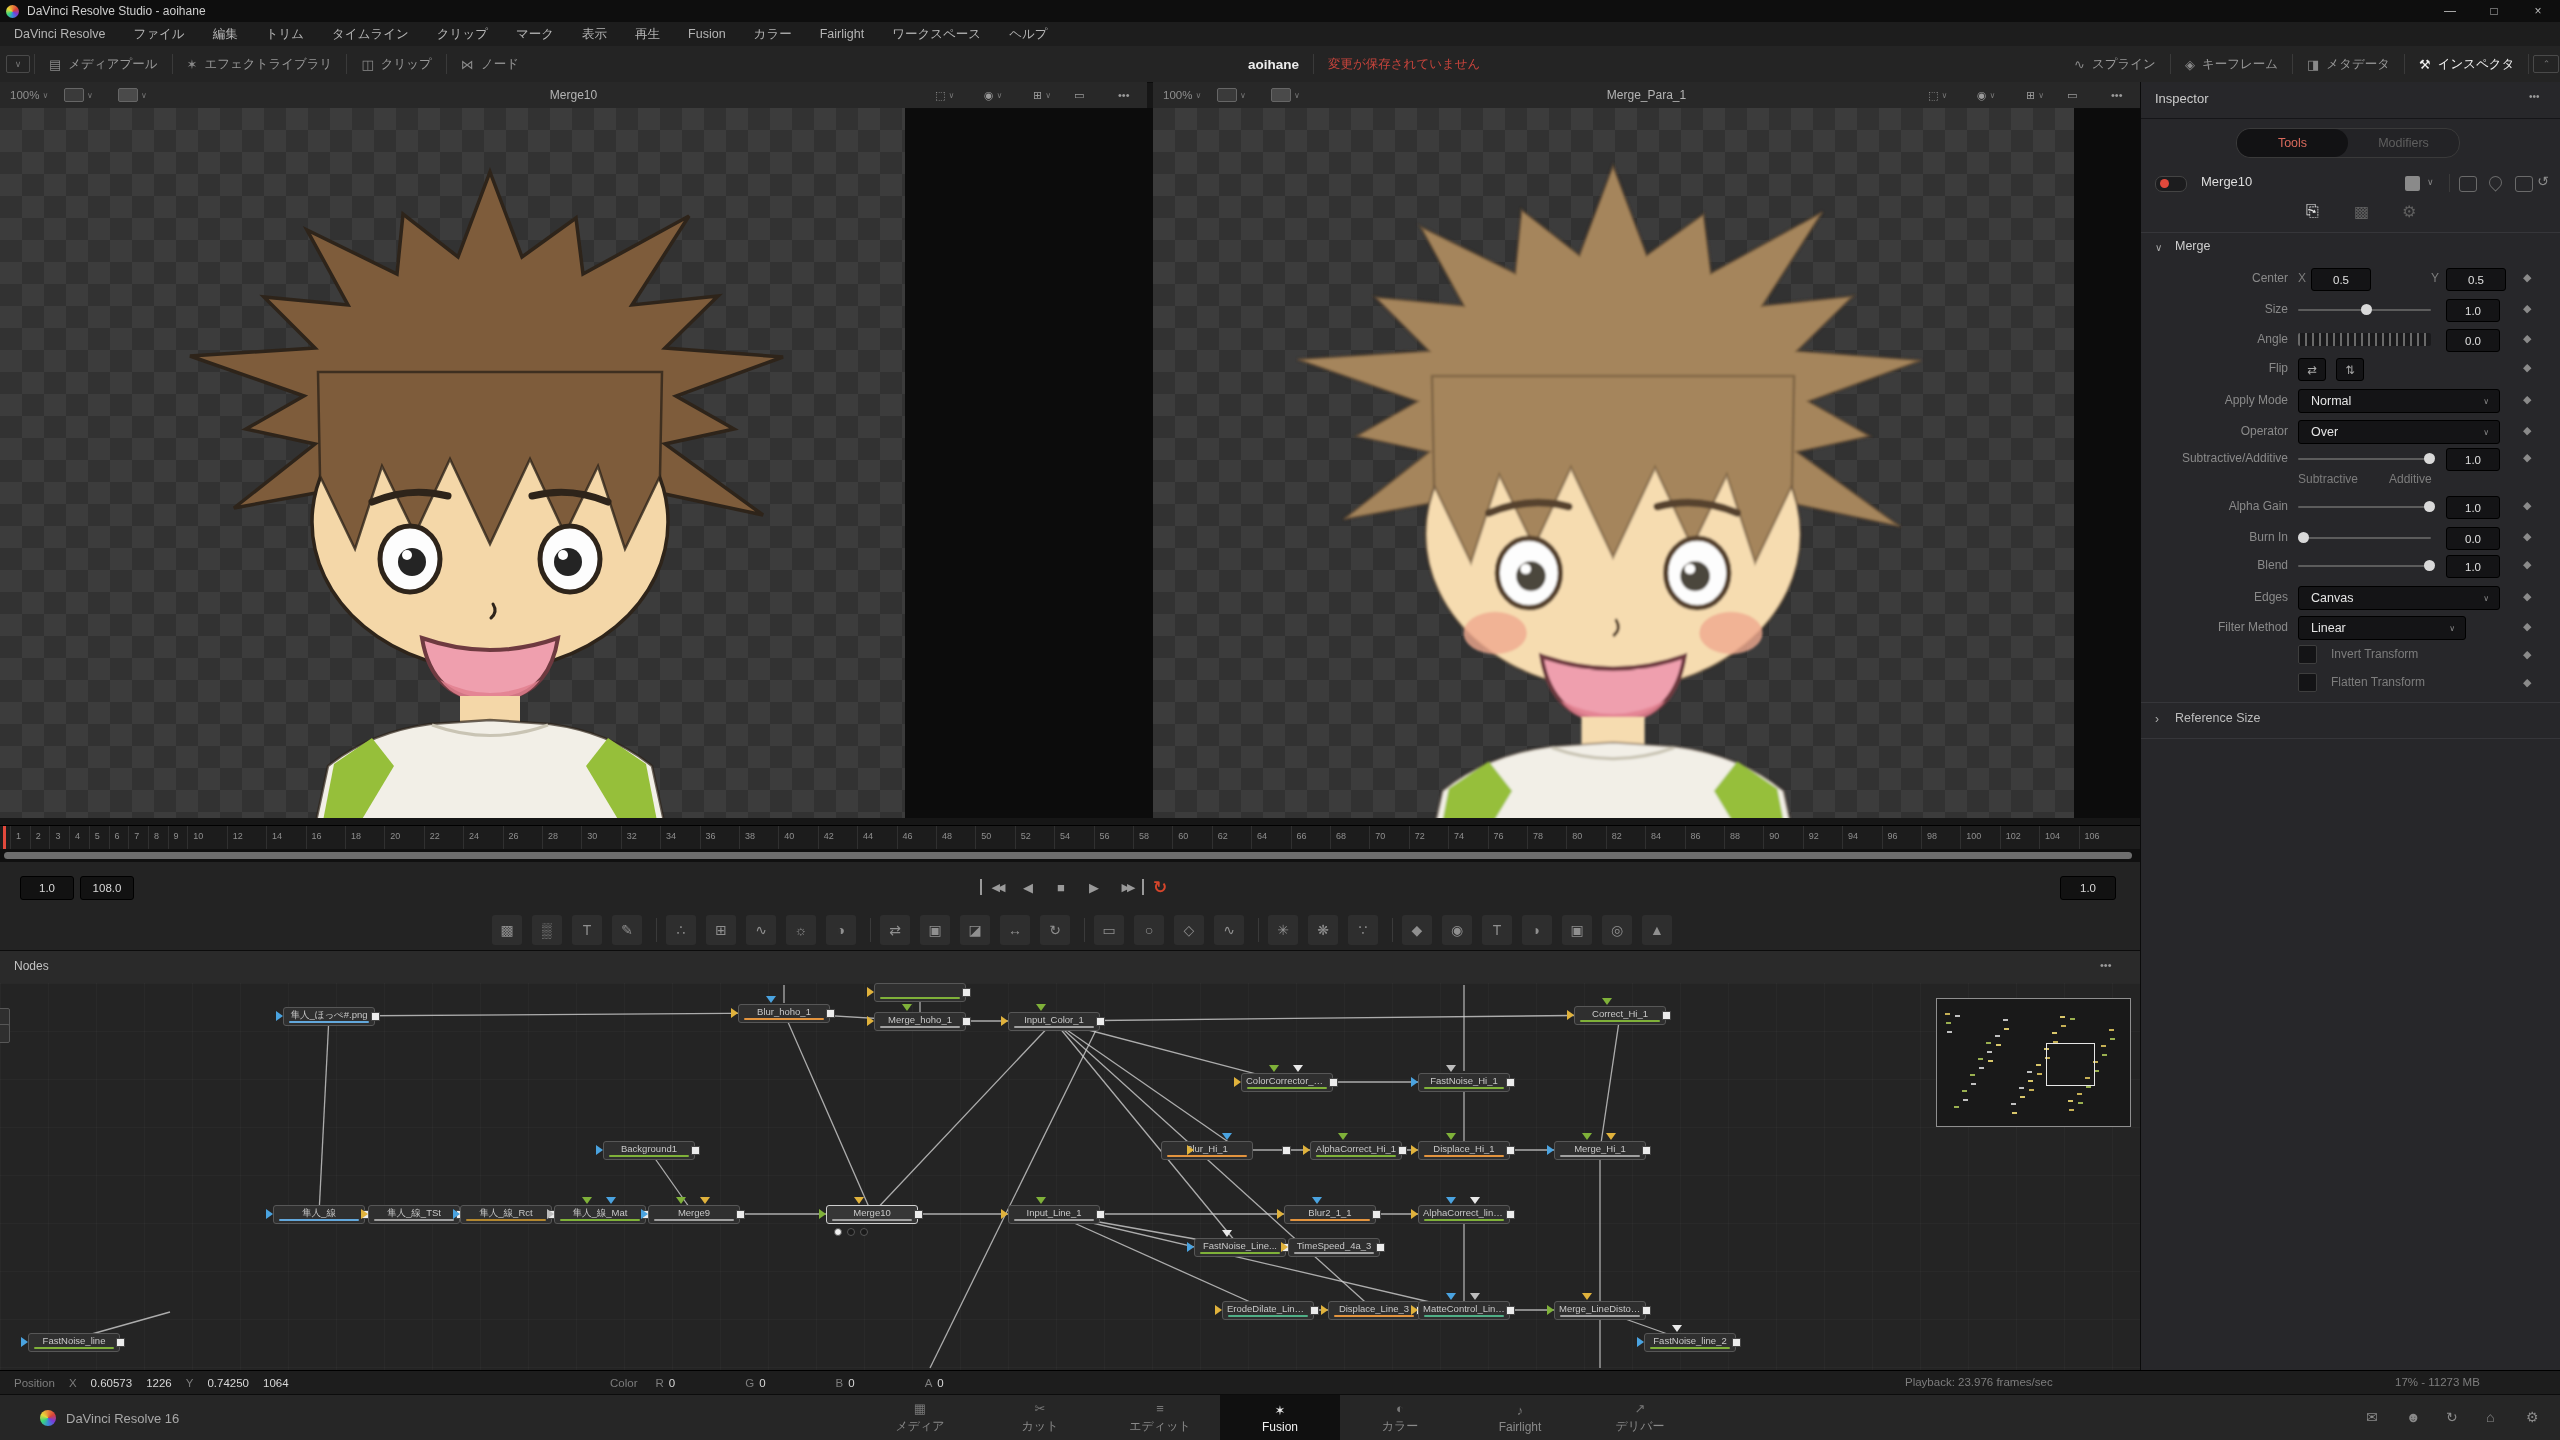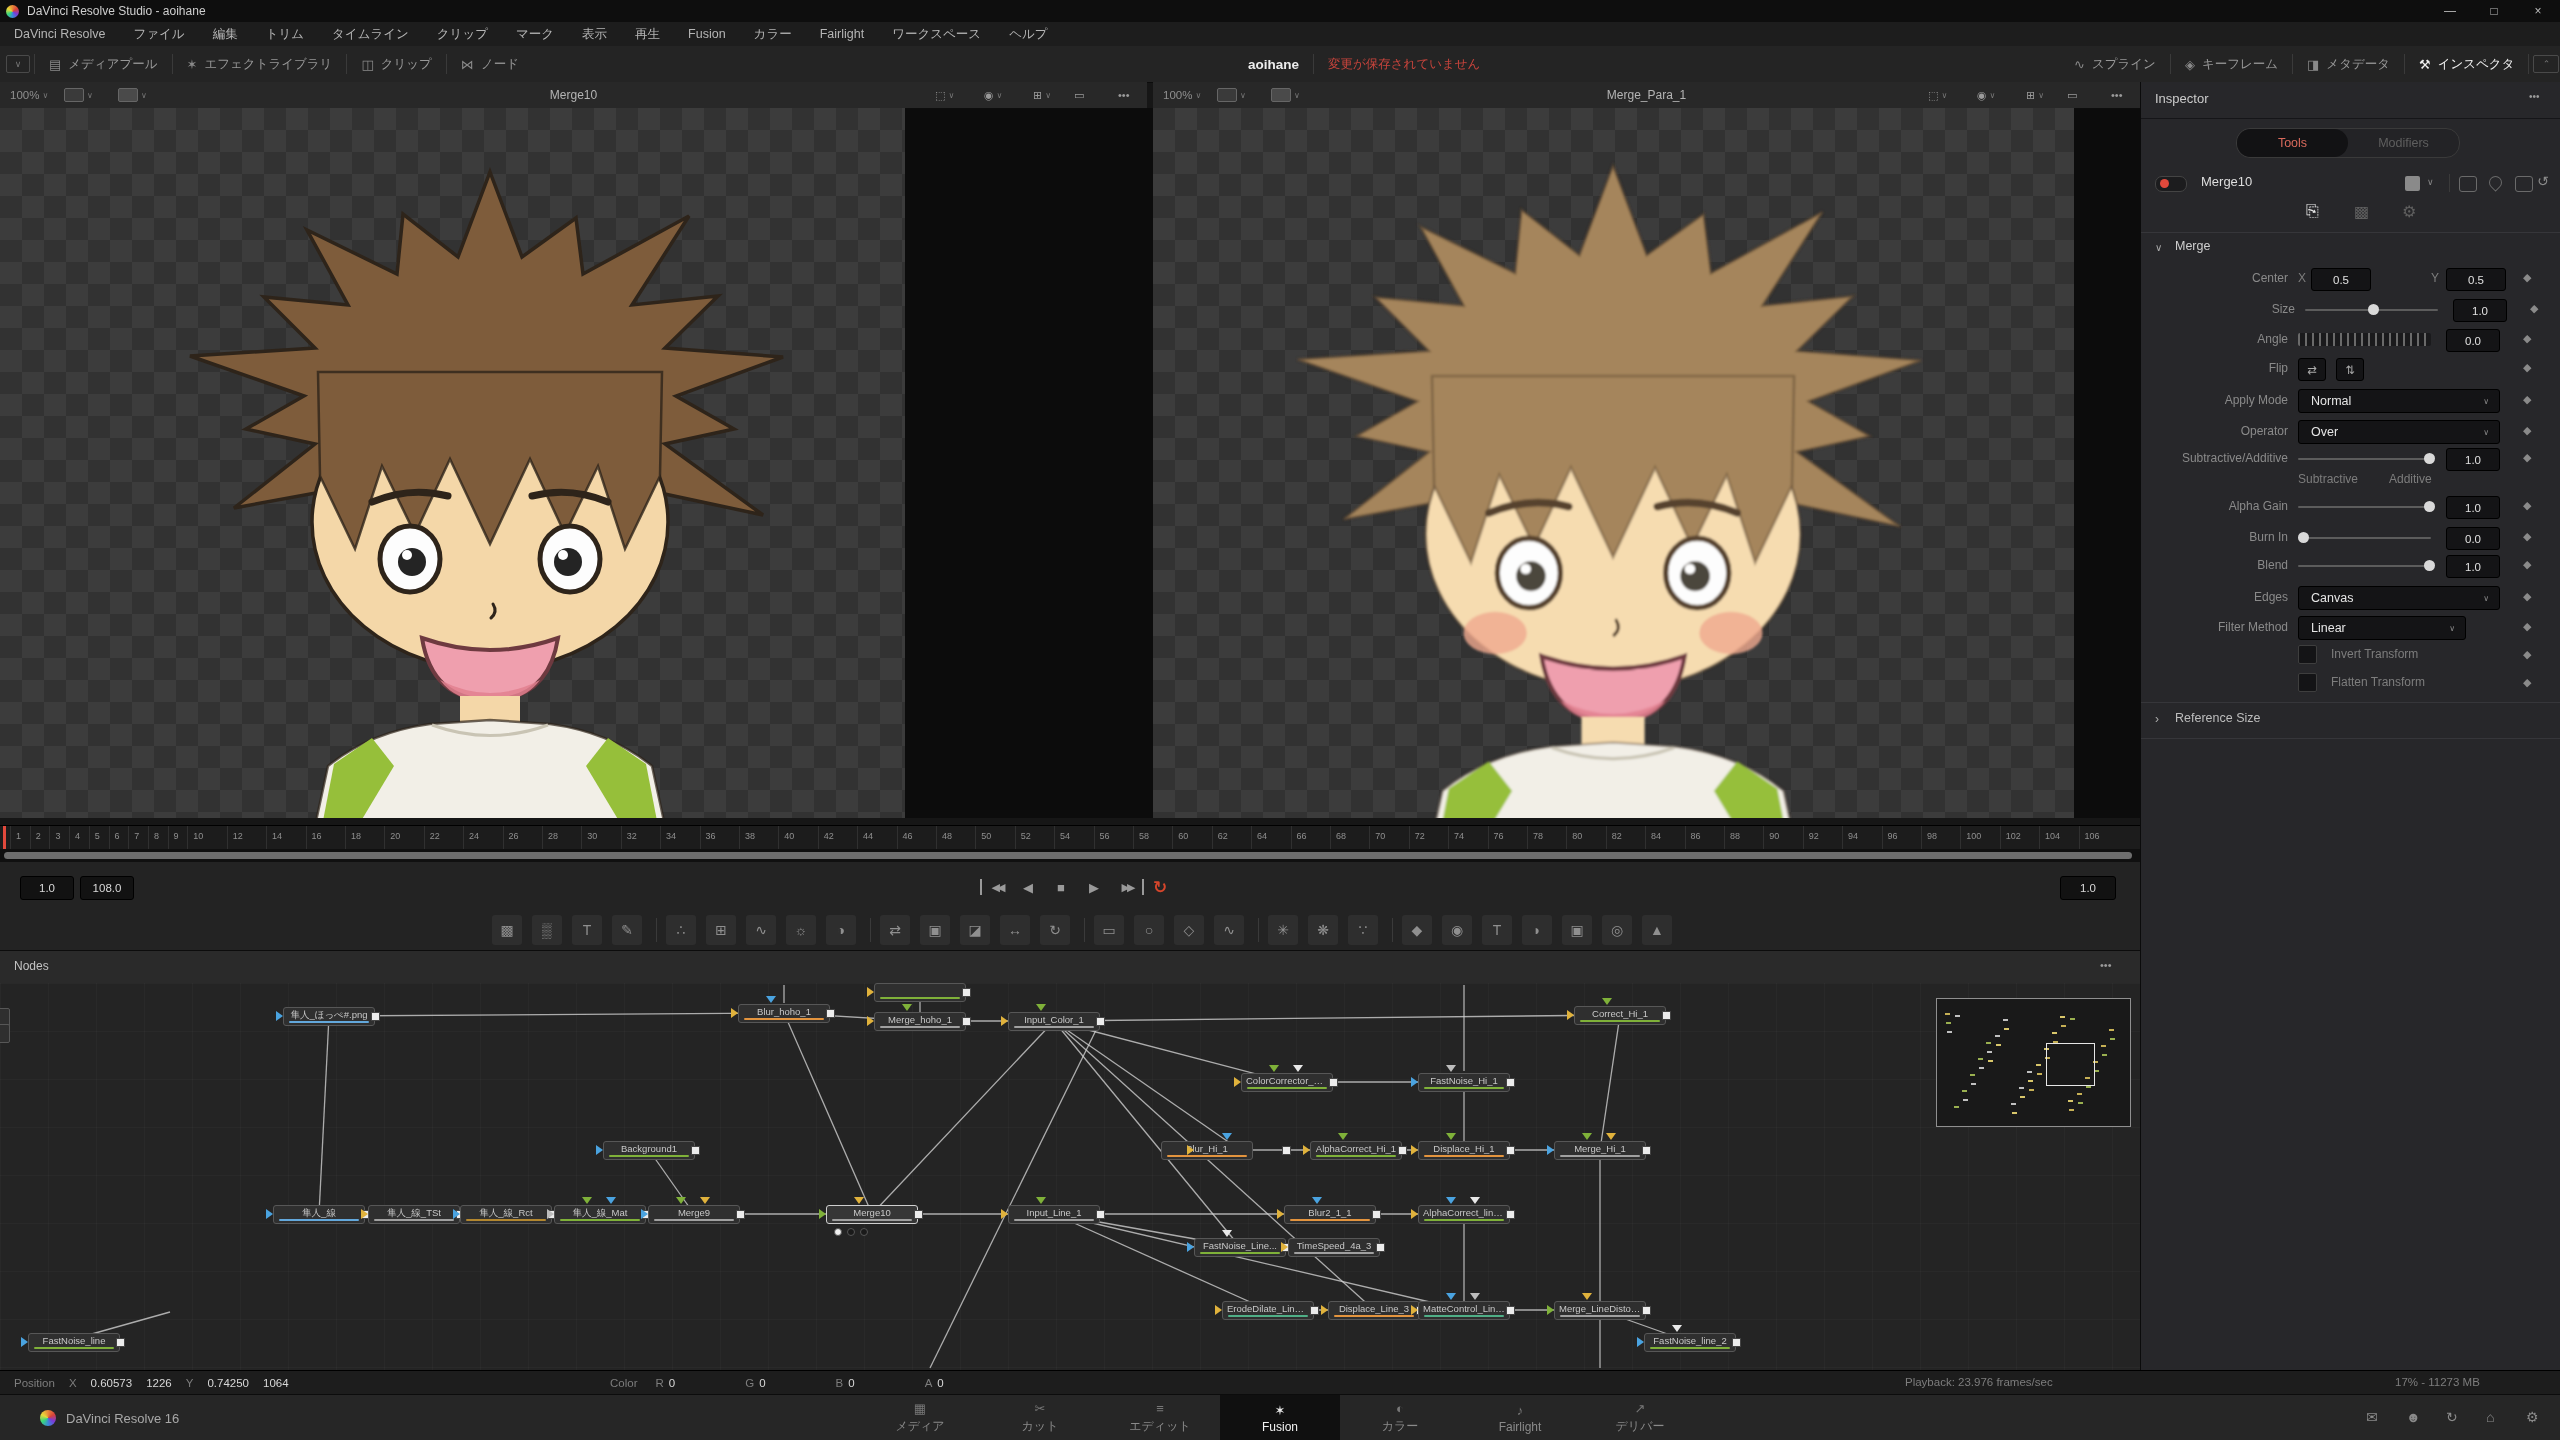--- a/index.html
+++ b/index.html
@@ -803,21 +803,21 @@
       <span class="abs" style="left: 14px; top: 160px; font-size: 10px; color: rgb(170, 170, 170);">∨</span>
       <span class="abs" style="left: 34px; top: 157px; font-size: 12.5px; color: rgb(207, 207, 207);">Merge</span>
       <div class="abs" style="left: 0px; top: 186px; width: 420px; height: 30px;">
         <span class="irow-label" style="top: 3px;">Center</span>
         <span class="kf" style="left: 382px; top: 3px;">◆</span>
         <span class="ilab2" style="left: 157px; top: 3px;">X</span>
         <div class="ibox" style="left: 170px; top: 0px; width: 58px;">0.5</div>
         <span class="ilab2" style="left: 290px; top: 3px;">Y</span>
         <div class="ibox" style="left: 305px; top: 0px; width: 58px;">0.5</div>
       </div>
-      <div class="abs" style="left: 7px; top: 217px; width: 374px; height: 30px;">
+      <div class="abs" style="left: 0px; top: 217px; width: 374px; height: 30px;">
         <span class="irow-label" style="top: 3px;">Size</span>
         <span class="kf" style="left: 382px; top: 3px;">◆</span>
         <div class="track" style="left: 157px; top: 10px; width: 133px;"></div>
         <div class="thumb" style="left: 220px; top: 5px;"></div>
         <div class="ibox" style="left: 305px; top: 0px; width: 52px;">1.0</div>
       </div>
       <div class="abs" style="left: 0px; top: 247px; width: 420px; height: 30px;">
         <span class="irow-label" style="top: 3px;">Angle</span>
         <span class="kf" style="left: 382px; top: 3px;">◆</span>
         <div class="dial" style="left: 157px; top: 4px; width: 133px;"></div>

